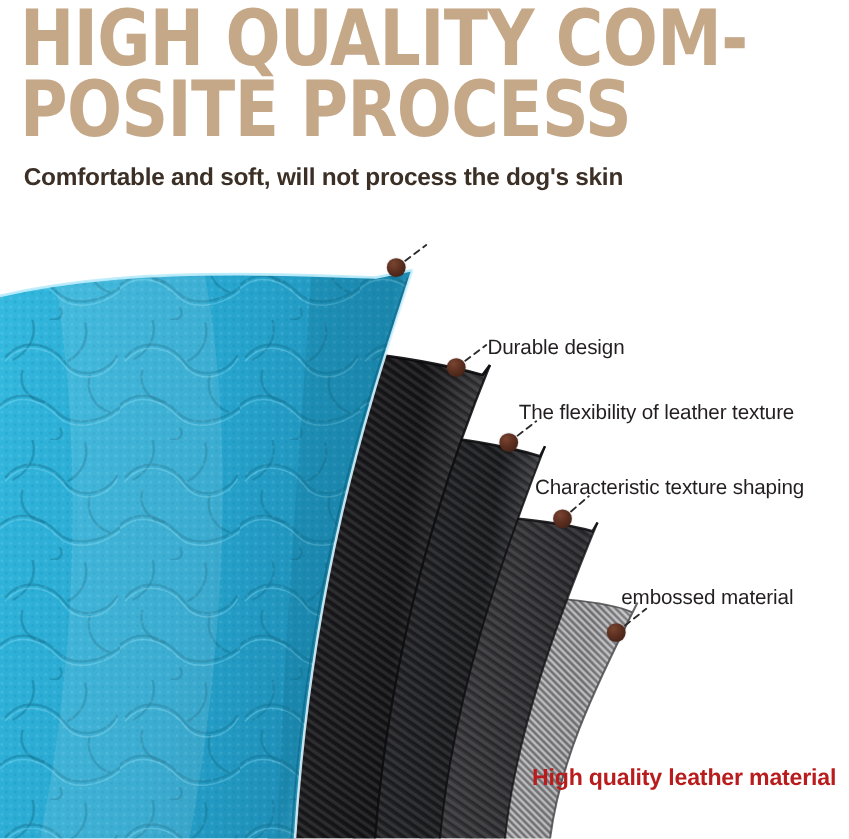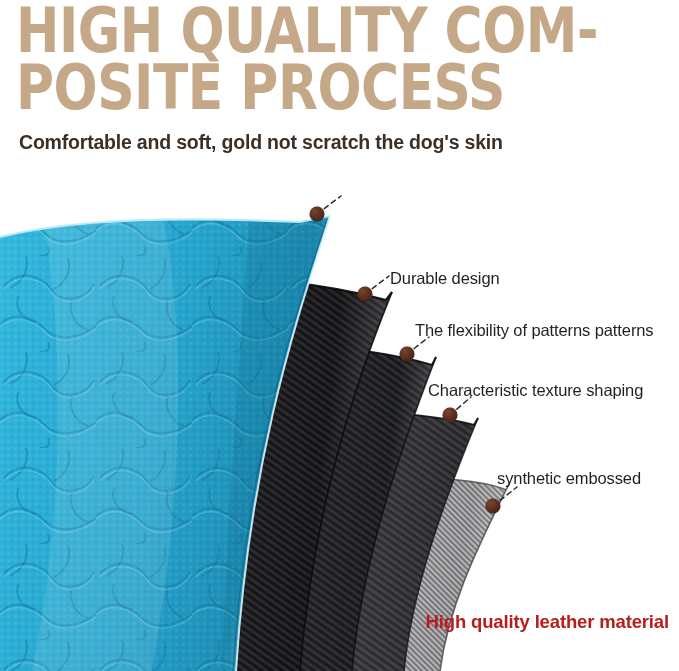--- a/index.html
+++ b/index.html
@@ -75,21 +75,21 @@
     transform:translate(-50%,-50%);
   }
 </style>
 </head>
 <body>
 
 <div id="page">
 
   <h1 class="headline">HIGH QUALITY COM-
 POSITE PROCESS</h1>
-  <h2 class="subhead">Comfortable and soft, gold not scratch the dog's skin</h2>
+  <h2 class="subhead">Comfortable and soft, will not process the dog's skin</h2>
 
   <svg id="art" viewBox="0 0 560 511" preserveAspectRatio="none">
     <defs>
 
       <linearGradient id="gCyan" x1="0" y1="0" x2="1" y2="0.25">
         <stop offset="0" stop-color="#3cc4e8"></stop>
         <stop offset="0.28" stop-color="#2fb3da"></stop>
         <stop offset="0.62" stop-color="#26a4cd"></stop>
         <stop offset="0.88" stop-color="#1e8fb8"></stop>
         <stop offset="1" stop-color="#64d4f0"></stop>
@@ -249,19 +249,19 @@
     </g>
   </svg>
 
   <div class="dot" style="left:317px;top:214px;"></div>
   <div class="dot" style="left:365px;top:294px;"></div>
   <div class="dot" style="left:407px;top:354px;"></div>
   <div class="dot" style="left:450px;top:415px;"></div>
   <div class="dot" style="left:493px;top:506px;"></div>
 
   <div class="callout" style="left:390px;top:268px;">Durable design</div>
-  <div class="callout" style="left:415px;top:320px;">The flexibility of patterns patterns</div>
+  <div class="callout" style="left:415px;top:320px;">The flexibility of leather texture</div>
   <div class="callout" style="left:428px;top:380px;">Characteristic texture shaping</div>
-  <div class="callout" style="left:497px;top:468px;">synthetic embossed</div>
+  <div class="callout" style="left:497px;top:468px;">embossed material</div>
 
   <div class="cap-bottom">High quality leather material</div>
 
 </div>
 
 </body></html>

